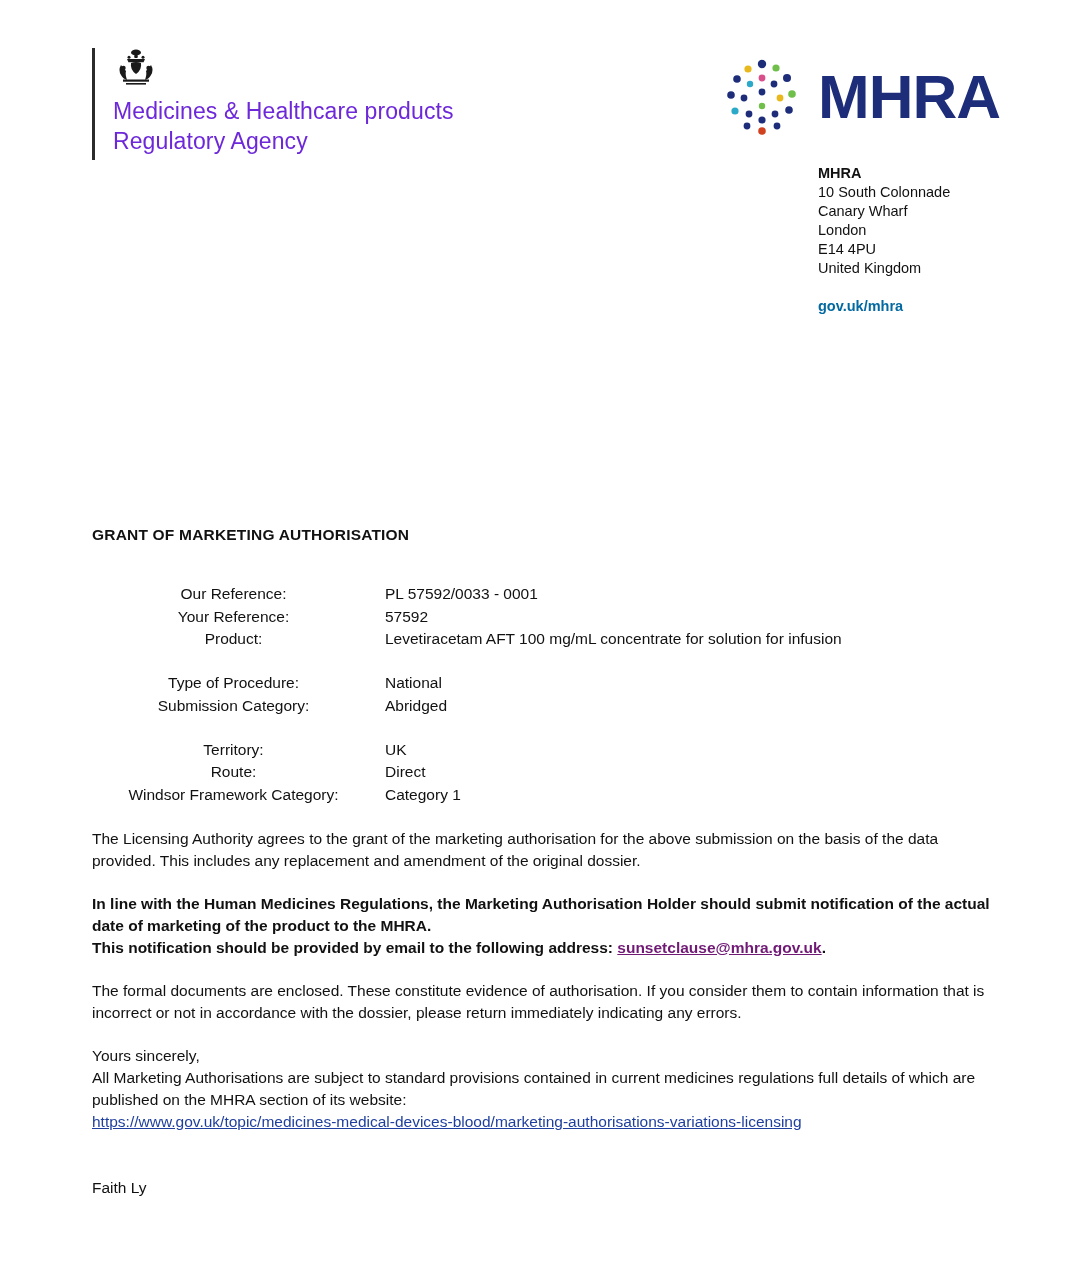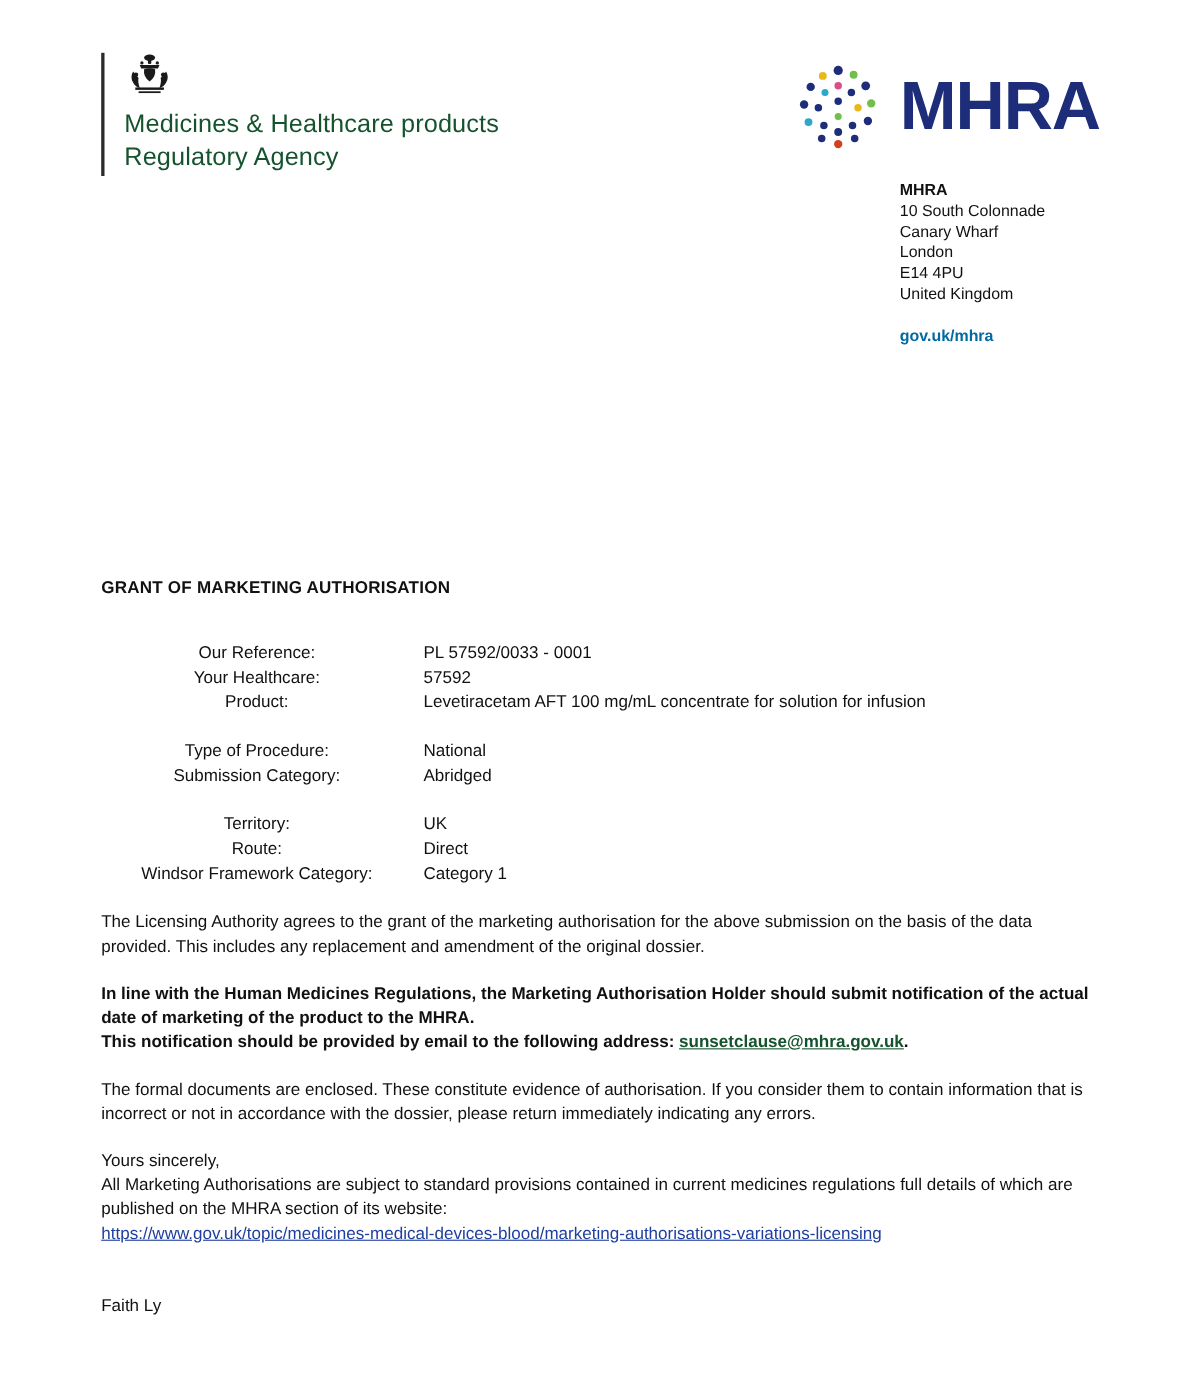--- a/index.html
+++ b/index.html
@@ -35,21 +35,21 @@
     box-sizing: border-box;
   }
   .crest {
     width: 46px;
     height: 40px;
     margin-bottom: 4px;
   }
   .dept-name {
     font-size: 23px;
     line-height: 30px;
-    color: #14532d;
+    color: #6d28d9;
     font-weight: 400;
     letter-spacing: 0.1px;
   }
 
   .mhra-logo {
     position: absolute;
     right: 0;
     top: 18px;
     display: flex;
     align-items: center;
@@ -122,21 +122,21 @@
     text-align: center;
   }
 
   .para {
     margin-bottom: 21px;
   }
   .para.bold {
     font-weight: 700;
   }
   a.link {
-    color: #14532d;
+    color: #701a75;
     text-decoration: underline;
   }
   a.link.plain {
     color: #1f3f9e;
   }
   .signoff {
     margin-bottom: 0;
   }
   .signature-name {
     margin-top: 44px;
@@ -214,21 +214,21 @@
 
   <div class="doc-title">GRANT OF MARKETING AUTHORISATION</div>
 
   <table class="fields">
     <tbody>
         <tr>
       <td class="label">Our Reference:</td>
       <td class="value">PL 57592/0033 - 0001</td>
     </tr>
     <tr>
-      <td class="label">Your Healthcare:</td>
+      <td class="label">Your Reference:</td>
       <td class="value">57592</td>
     </tr>
     <tr>
       <td class="label">Product:</td>
       <td class="value">Levetiracetam AFT 100 mg/mL concentrate for solution for infusion</td>
     </tr>
   </tbody>
     </table>
 
   <table class="fields">

